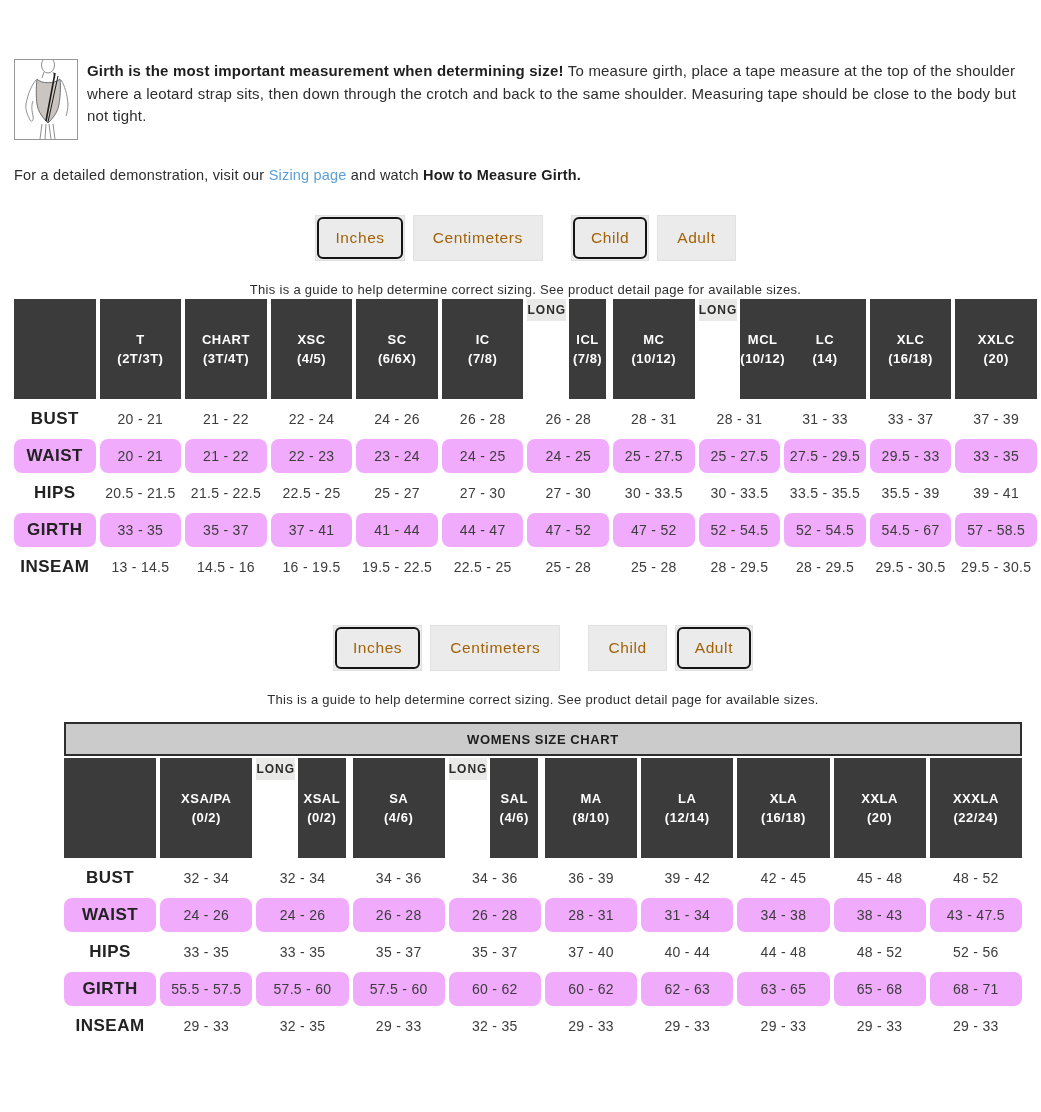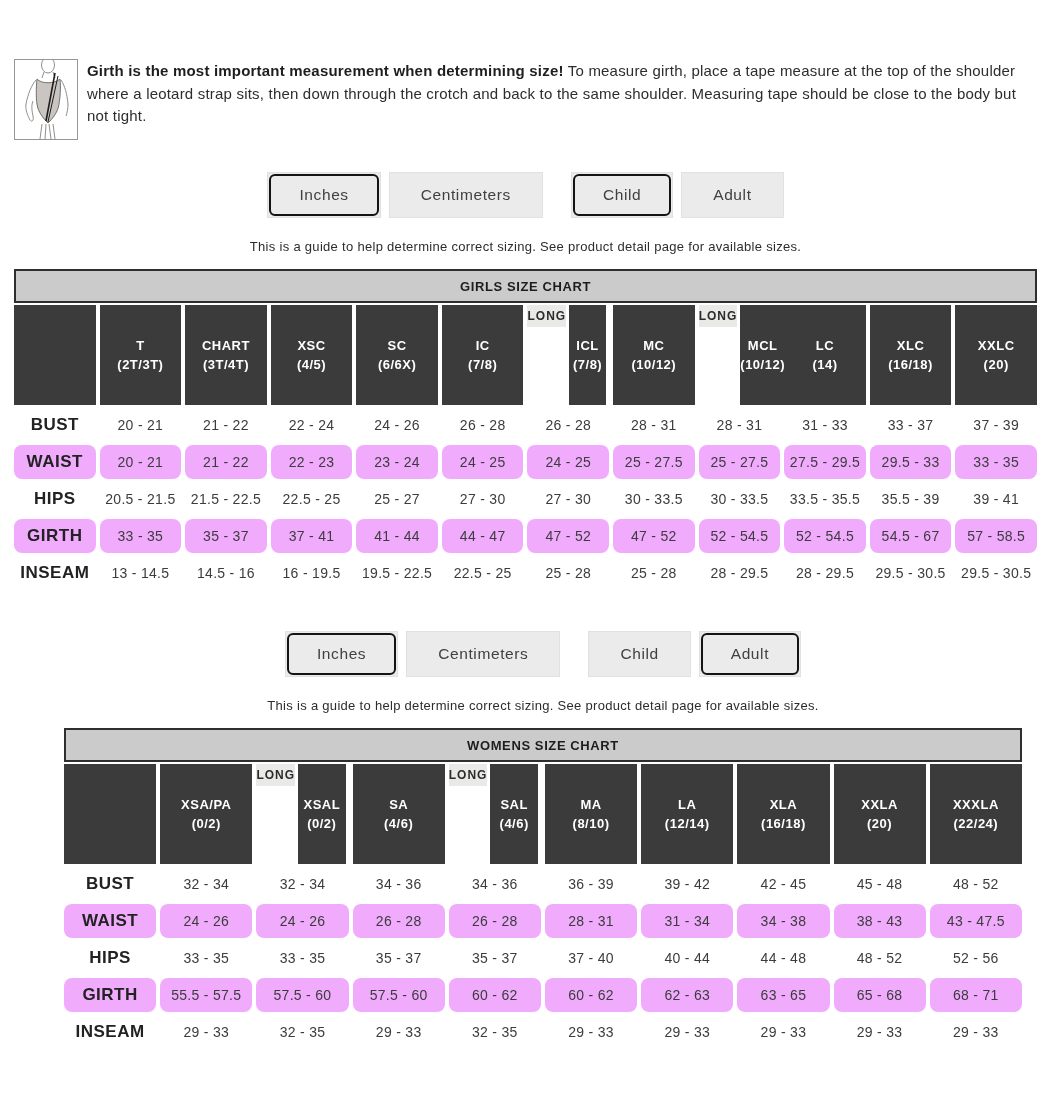--- a/index.html
+++ b/index.html
@@ -23,22 +23,22 @@
   .demo { margin: 27px 0 0 14px; font-size: 14.5px; letter-spacing: 0.2px; }
   .link { color: #5b9fd6; text-decoration: none; cursor: pointer; }
 
   .size-section { margin-left: 14px; width: 1023px; }
   .s-child { margin-top: 32px; }
   .s-adult { margin-top: 38px; margin-left: 64px; width: 958px; }
 
   .btn-row { display: flex; justify-content: center; align-items: center; }
   .btn {
     font-family: inherit; background: #ebebeb; border: 1px solid #e1e1e1;
-    color: #404040; font-size: 15.5px; letter-spacing: 0.6px;
-    padding: 0 31px; height: 46px; cursor: pointer; position: relative; margin: 0 4px;
+    color: #a16207; font-size: 15.5px; letter-spacing: 0.6px;
+    padding: 0 19px; height: 46px; cursor: pointer; position: relative; margin: 0 4px;
   }
   .btn.selected::after {
     content: ""; position: absolute; inset: 1px;
     border: 2.5px solid #141414; border-radius: 6px;
   }
   .group-gap { width: 20px; flex: none; }
 
   .guide { margin-top: 21px; text-align: center; font-size: 13px; letter-spacing: 0.3px; color: #2d2d2d; }
 
   .titlebar {
@@ -90,33 +90,31 @@
           <path d="M38,64 L40,79"></path>
         </g>
         <path d="M22,19 C26,24 40,24 45,19 C46,28 45,38 44,44 C43,52 38,58 33,63 C28,58 23,52 22,44 C21,38 21,28 22,19 Z" fill="#cac5c0" stroke="#6f6f6f" stroke-width="1"></path>
         <path d="M40,13 L31,61" stroke="#1c1c1c" stroke-width="1.6" fill="none"></path>
         <path d="M43,16 L33,62" stroke="#1c1c1c" stroke-width="1" fill="none"></path>
       </svg>
     </div>
     <p class="intro"><b>Girth is the most important measurement when determining size!</b> <span>To measure girth, place a tape measure at the top of the shoulder where a leotard strap sits, then down through the crotch and back to the same shoulder. Measuring tape should be close to the body but not tight.</span></p>
   </div>
 
+  <p class="demo"><span>For a detailed demonstration, visit our</span> <a class="link">Sizing page</a> <span>and watch</span> <b>How to Measure Girth.</b></p>
 
   <section class="size-section s-child">
     <div class="btn-row">
         <button class="btn selected">Inches</button>
         <button class="btn">Centimeters</button>
         <span class="group-gap"></span>
         <button class="btn selected">Child</button>
         <button class="btn">Adult</button>
       </div>
     <div class="guide">This is a guide to help determine correct sizing. See product detail page for available sizes.</div>
-    <div class="titlebar">
-        <span>GIRLS SIZE CHART</span>
-      </div>
     <table class="size-table">
         <thead>
           <tr>
             <th>
               <div class="hcell">
                 <div class="hdark"></div>
               </div>
             </th>
             <th>
               <div class="hcell">

